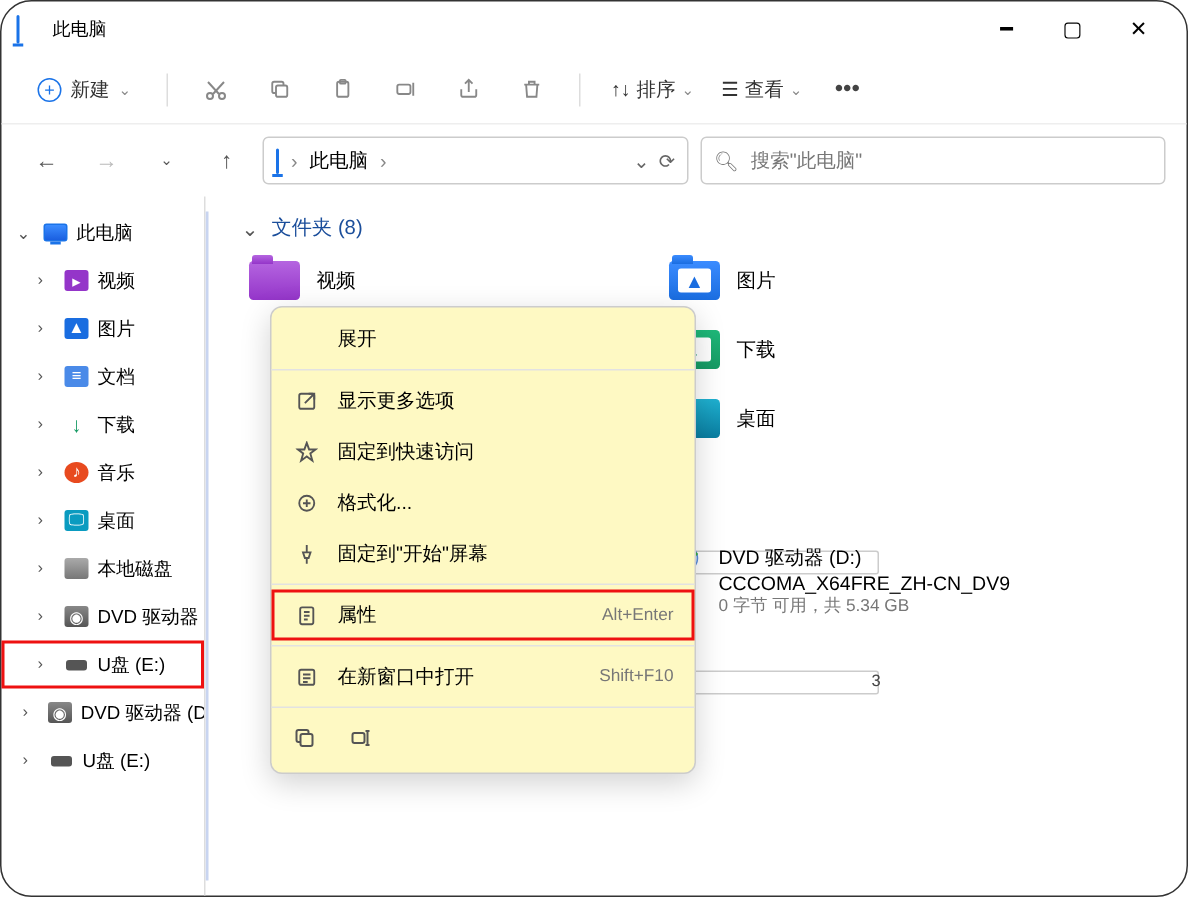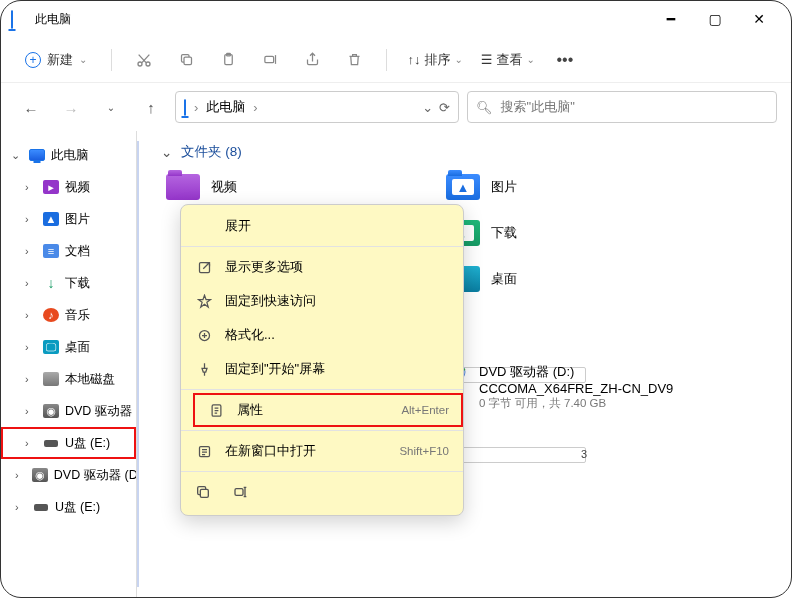--- a/index.html
+++ b/index.html
@@ -45,21 +45,21 @@
 .item .sub { font-size: 11.5px; color: #777; }
 .storage-bar { width: 220px; height: 16px; border: 1px solid #ccc; border-radius: 2px; position: absolute; }
 .storage-bar .txt { position: absolute; left: 6px; top: 0; font-size: 11px; color: #444; }
 
 .context-menu { position: absolute; left: 180px; top: 204px; width: 284px; background: #fef9c3; border: 1px solid #ccc; border-radius: 8px; box-shadow: 0 6px 20px rgba(0,0,0,0.18); padding: 4px 0; font-size: 13px; z-index: 100; }
 .cm-item { height: 34px; display: flex; align-items: center; padding: 0 14px; gap: 12px; }
 .cm-item .ico { width: 18px; height: 18px; display: flex; align-items: center; justify-content: center; color: #444; }
 .cm-item .lbl { flex: 1; }
 .cm-item .kbd { font-size: 11.5px; color: #777; }
 .cm-sep { height: 1px; background: #e2e2e2; margin: 3px 0; }
-.cm-item.highlighted { outline: 2.5px solid #e11; outline-offset: -2px; margin-left: 12px; }
+.cm-item.highlighted { outline: 2.5px solid #e11; outline-offset: -2px; }
 .cm-row { height: 36px; display: flex; align-items: center; padding: 0 14px; gap: 22px; }
 
 .statusbar { height: 28px; border-top: 1px solid #ddd; display: flex; align-items: center; padding: 0 12px; font-size: 12px; color: #2a5db0; }
 
 
 .monitor { width: 16px; height: 12px; border: 1.5px solid #1a73e8; border-radius: 2px; background: linear-gradient(#3b8cff,#1a5fe0); position: relative; }
 .monitor::after { content:""; position:absolute; left:50%; bottom:-3px; transform:translateX(-50%); width:7px; height:1.8px; background:#1a73e8; }
 .folder { width: 34px; height: 26px; border-radius: 3px; position: relative; }
 .folder::before { content:""; position:absolute; top:-4px; left:2px; width:14px; height:6px; border-radius: 2px 2px 0 0; background: inherit; }
 .folder.purple { background: linear-gradient(#b565e0,#9435c9); }
@@ -302,21 +302,21 @@
               <rect x="1" y="10" width="22" height="14" fill="#c0c0c0" stroke="#888" rx="2"></rect>
               <circle cx="22" cy="10" r="9" fill="#d9e8ff" stroke="#5b8fdc"></circle>
               <path d="M18 6 L26 14" stroke="#3caf3b" stroke-width="4"></path>
               <path d="M22 14 L30 6" stroke="#3caf3b" stroke-width="4"></path>
               <polygon points="18,2 22,6 14,6" fill="#3caf3b"></polygon>
             </svg>
           </span>
         <div class="meta">
           <span>DVD 驱动器 (D:)</span>
           <span>CCCOMA_X64FRE_ZH-CN_DV9</span>
-          <span class="sub">0 字节 可用，共 7.40 GB</span>
+          <span class="sub">0 字节 可用，共 5.34 GB</span>
         </div>
       </div>
     </div>
   </div>
 
 </div>
 
 <div class="context-menu">
   <div class="cm-item" style="padding-left:44px;">
     <span class="lbl">展开</span>

